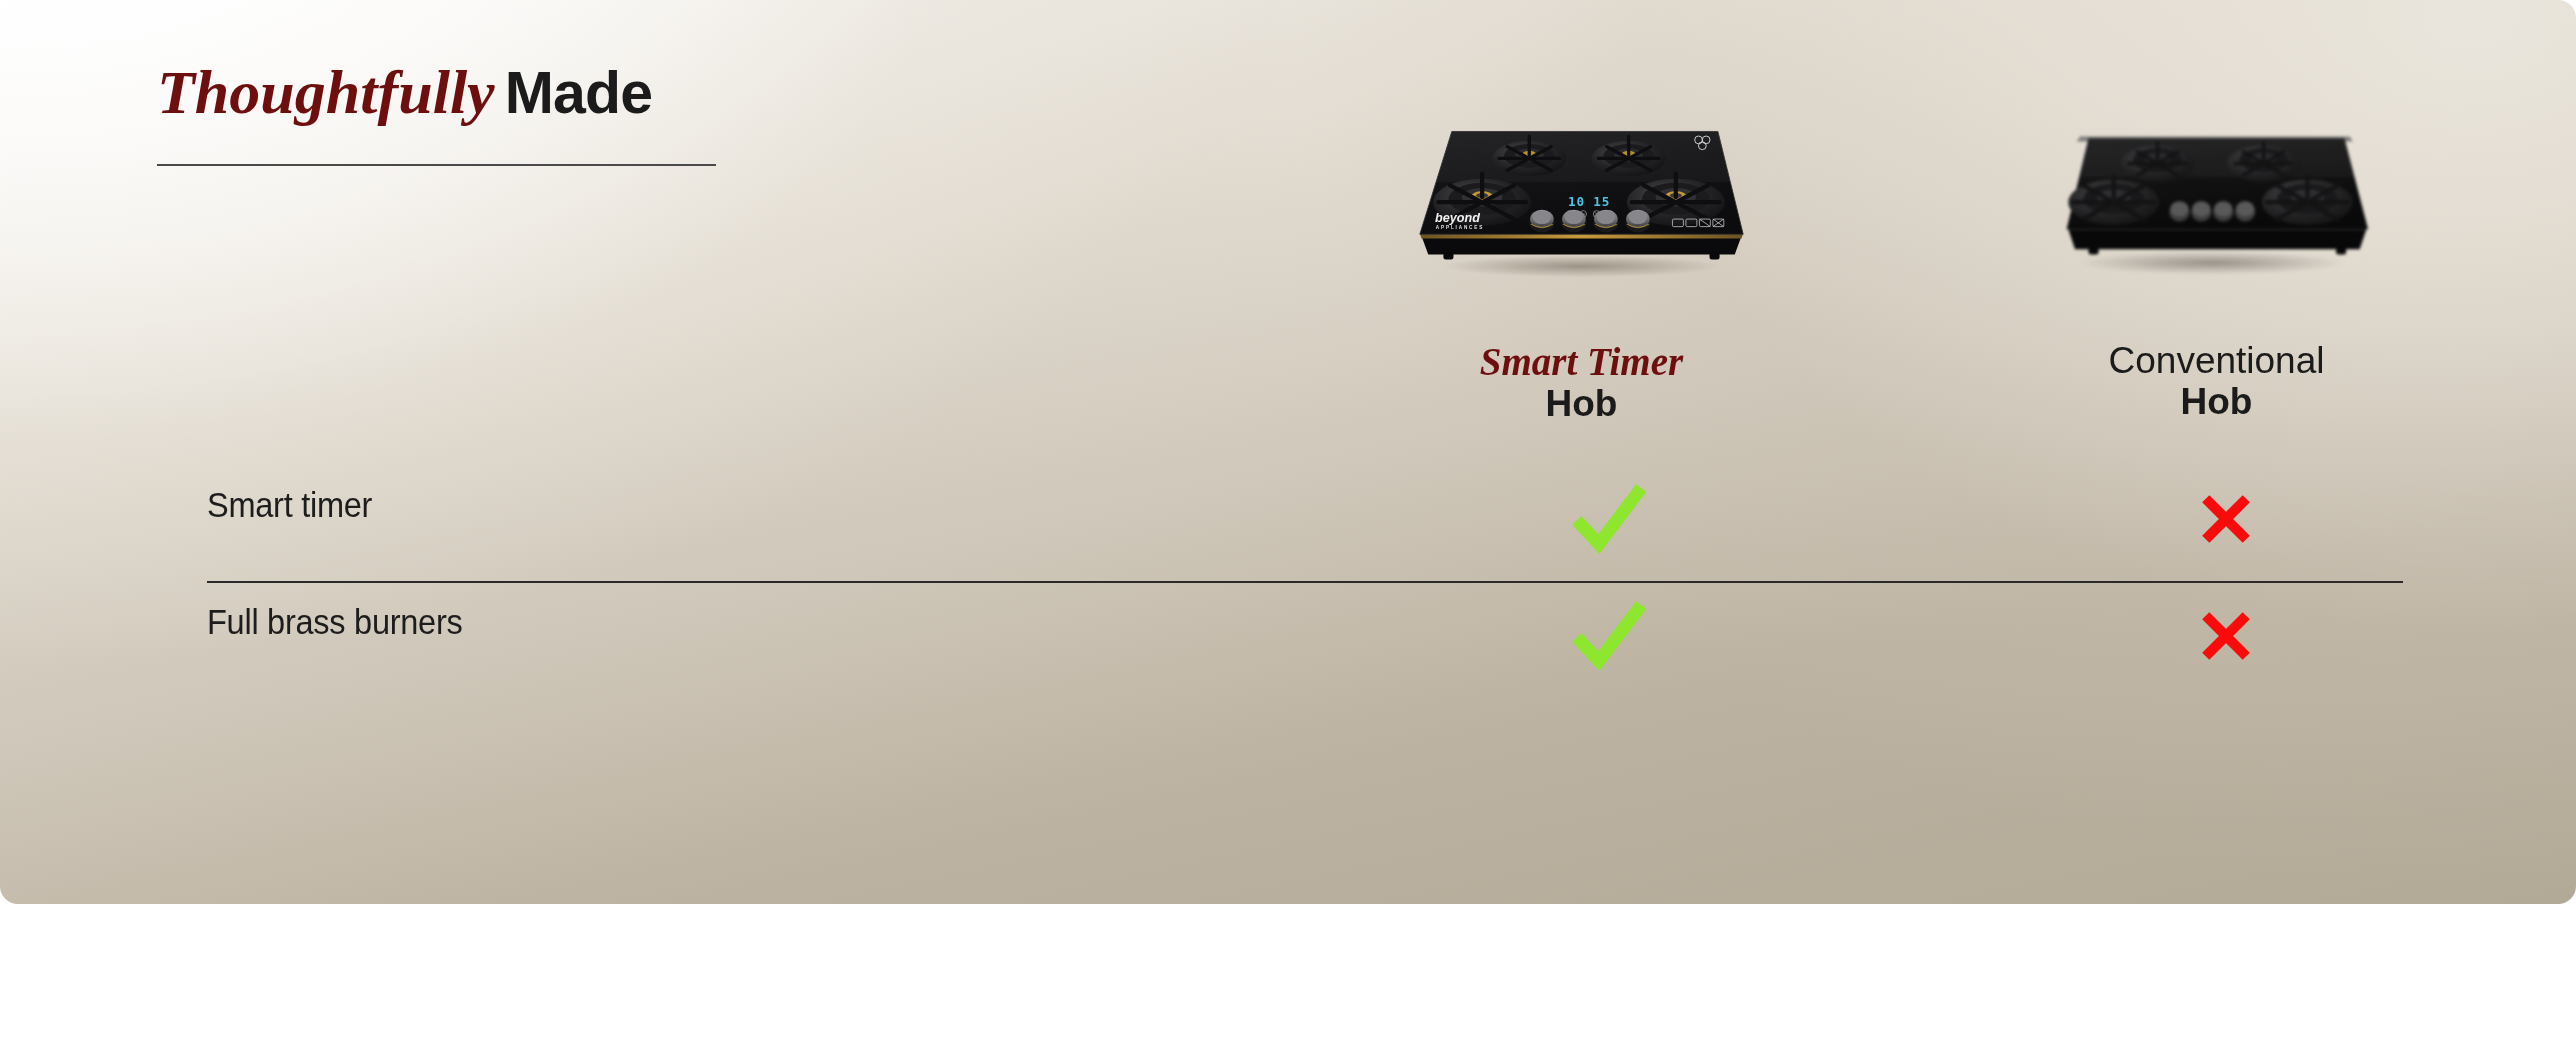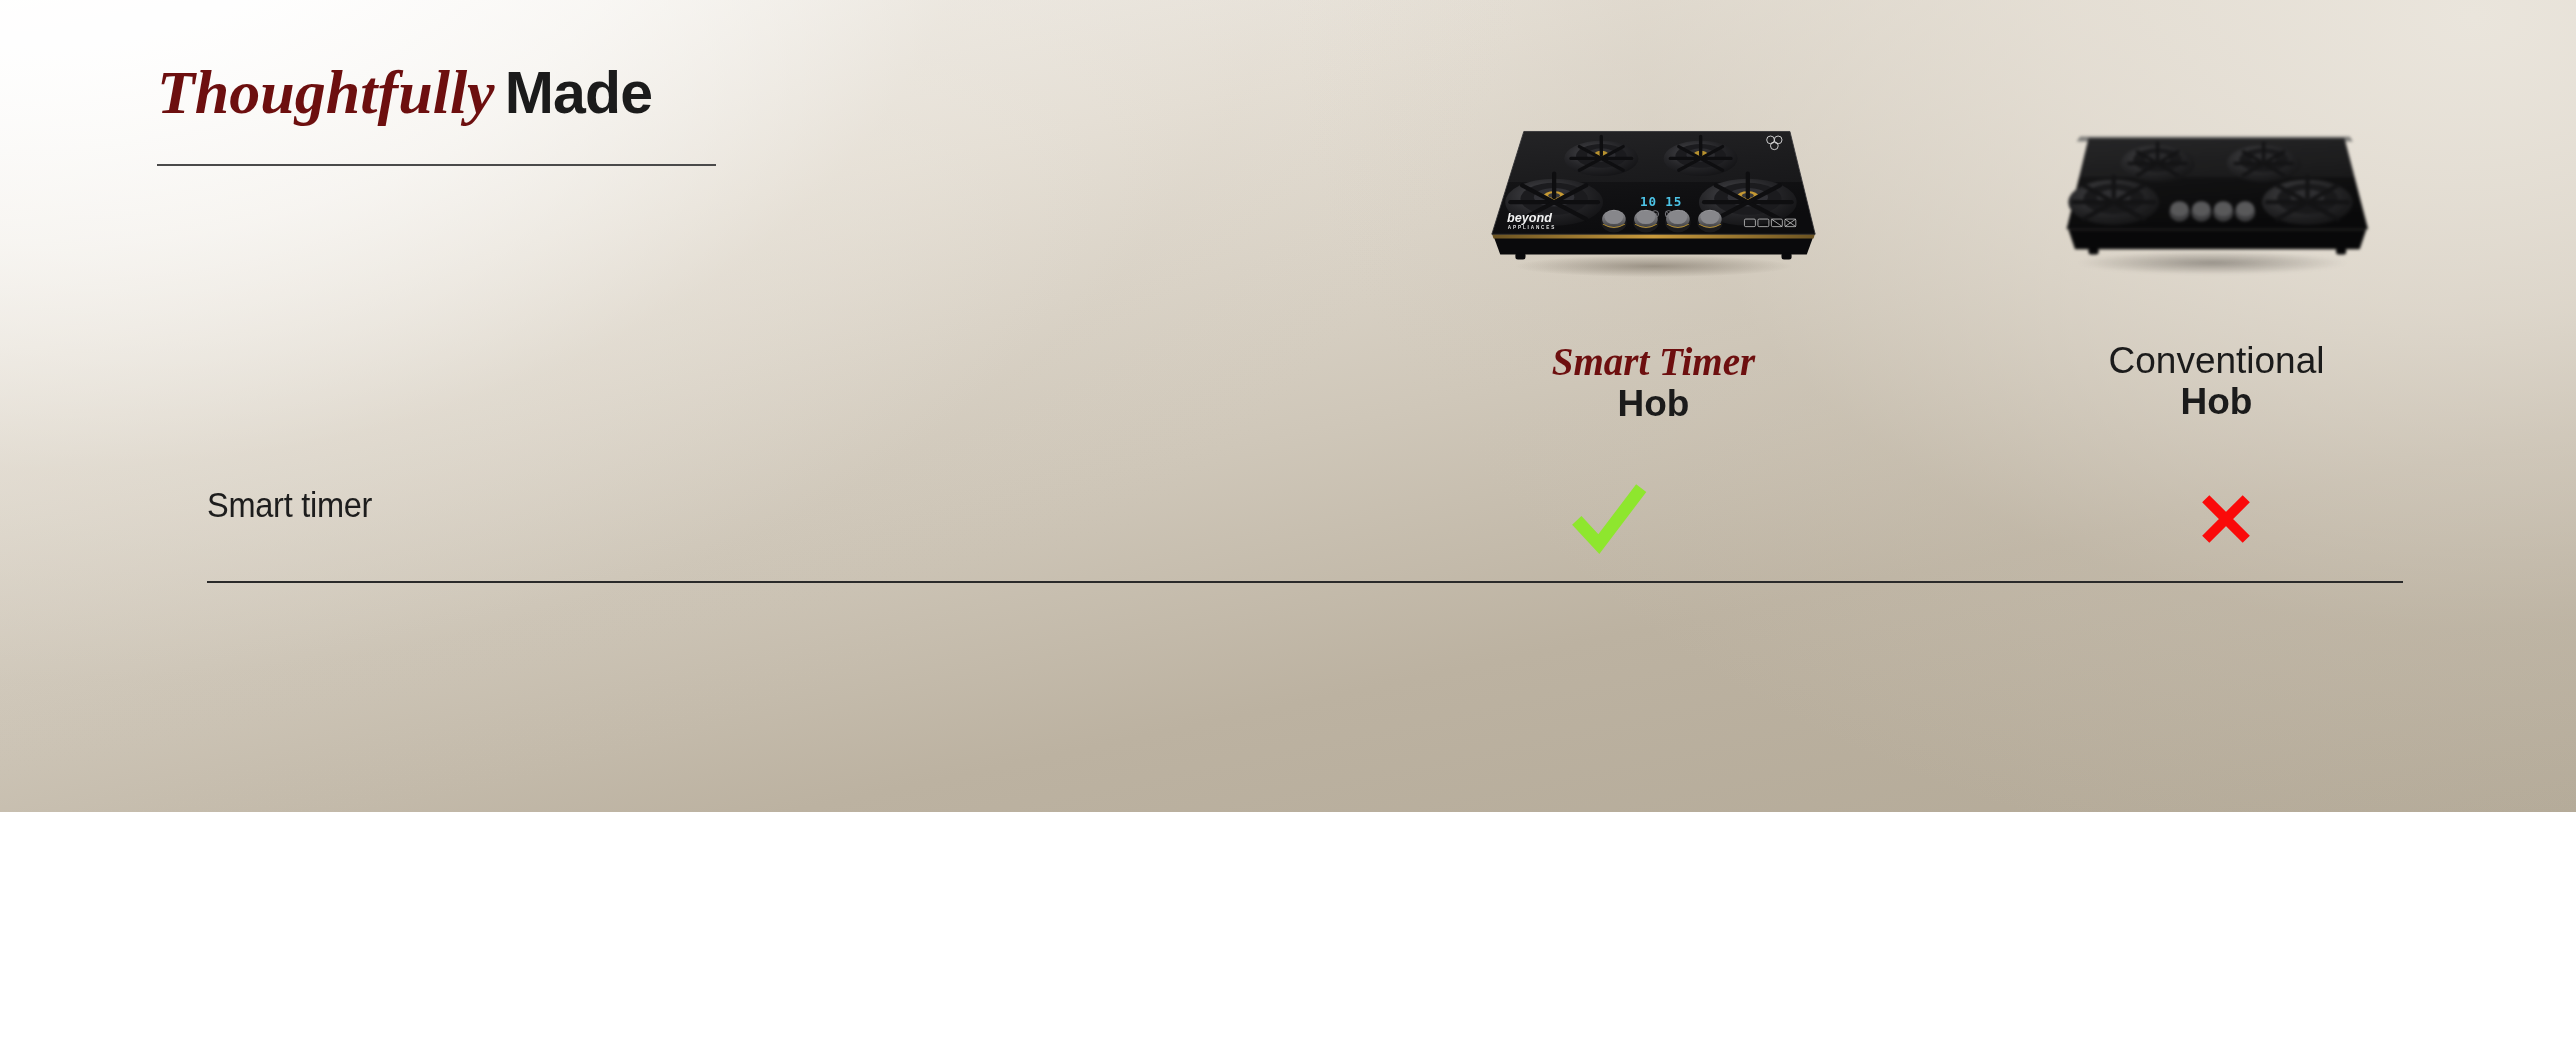--- a/index.html
+++ b/index.html
@@ -7,28 +7,29 @@
     padding: 0;
     background: #ffffff;
   }
   body {
     font-family: "Liberation Sans", sans-serif;
   }
 
   #stage {
     position: relative;
     width: 2576px;
-    height: 812px;
+    height: 904px;
     overflow: hidden;
     
     background-color: #b3a997;
     background-image:
       radial-gradient(ellipse 1774px 1182px at 2% -18%, #ffffff 0%, rgba(255,255,255,0.94) 16%, rgba(252,251,249,0.70) 33%, rgba(233,228,219,0.34) 52%, rgba(200,192,178,0.08) 70%, rgba(179,169,151,0) 84%),
       radial-gradient(ellipse 1436px 1056px at 96% 2%, #eae5dc 0%, rgba(230,224,214,0.72) 28%, rgba(206,198,184,0.28) 58%, rgba(179,169,151,0) 82%),
       linear-gradient(168deg, #f7f5f2 0%, #e6e0d6 26%, #cfc7b9 52%, #bcb2a1 72%, #b3a997 100%);
+    border-radius: 18px;
   }
 
   
   #heading-block {
     position: absolute;
     left: 157px;
     top: 61px;
     width: 845px;
   }
   .heading-line {
@@ -60,21 +61,21 @@
     background: #4a4a4a;
   }
 
   
   .product-col {
     position: absolute;
     top: 118px;
     width: 439px;
     text-align: center;
   }
-  #col-smart { left: 1434px; }
+  #col-smart { left: 1362px; }
   #col-conv  { left: 1997px; }
 
   .product-image-wrap {
     position: relative;
     height: 211px;
   }
 
   .caption-primary {
     font-family: "Liberation Serif", "DejaVu Serif", serif;
     font-style: italic;
@@ -435,16 +436,29 @@
         <svg width="54" height="54" viewBox="0 0 64 64">
           <path d="M8 8 L56 56 M56 8 L8 56" stroke="#FA0A0A" stroke-width="12" stroke-linecap="butt"></path>
         </svg>
       </div>
       <div class="row-divider"></div>
     </div>
 
 
 
 
+    <div class="feature-row">
+      <div class="feature-label">Full brass burners</div>
+      <div class="mark col-a">
+        <svg width="78" height="73" viewBox="0 0 92 86">
+          <path d="M8 44 L34 72 L84 6" fill="none" stroke="#8EE62E" stroke-width="15" stroke-linecap="butt" stroke-linejoin="miter"></path>
+        </svg>
+      </div>
+      <div class="mark col-b">
+        <svg width="54" height="54" viewBox="0 0 64 64">
+          <path d="M8 8 L56 56 M56 8 L8 56" stroke="#FA0A0A" stroke-width="12" stroke-linecap="butt"></path>
+        </svg>
+      </div>
+    </div>
 
   </div>
 </div>
 
 
 </body></html>

